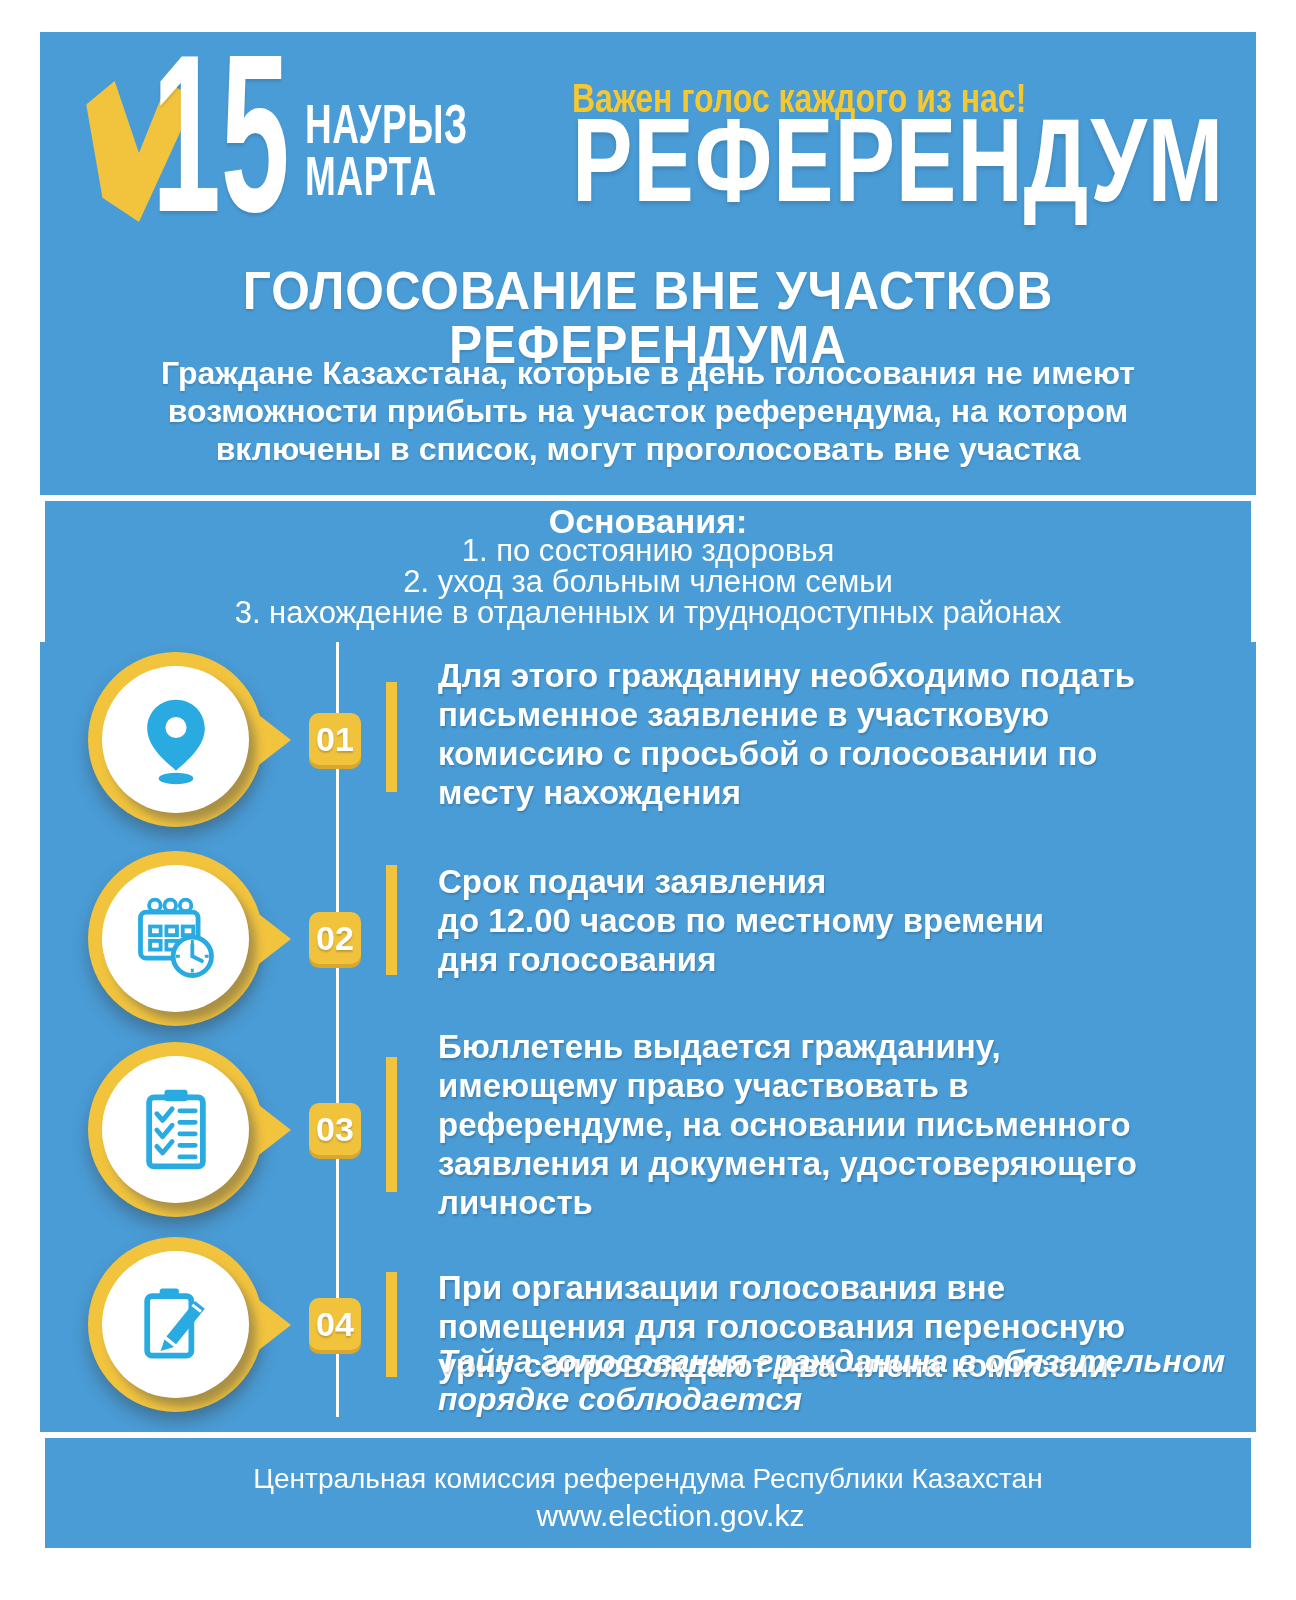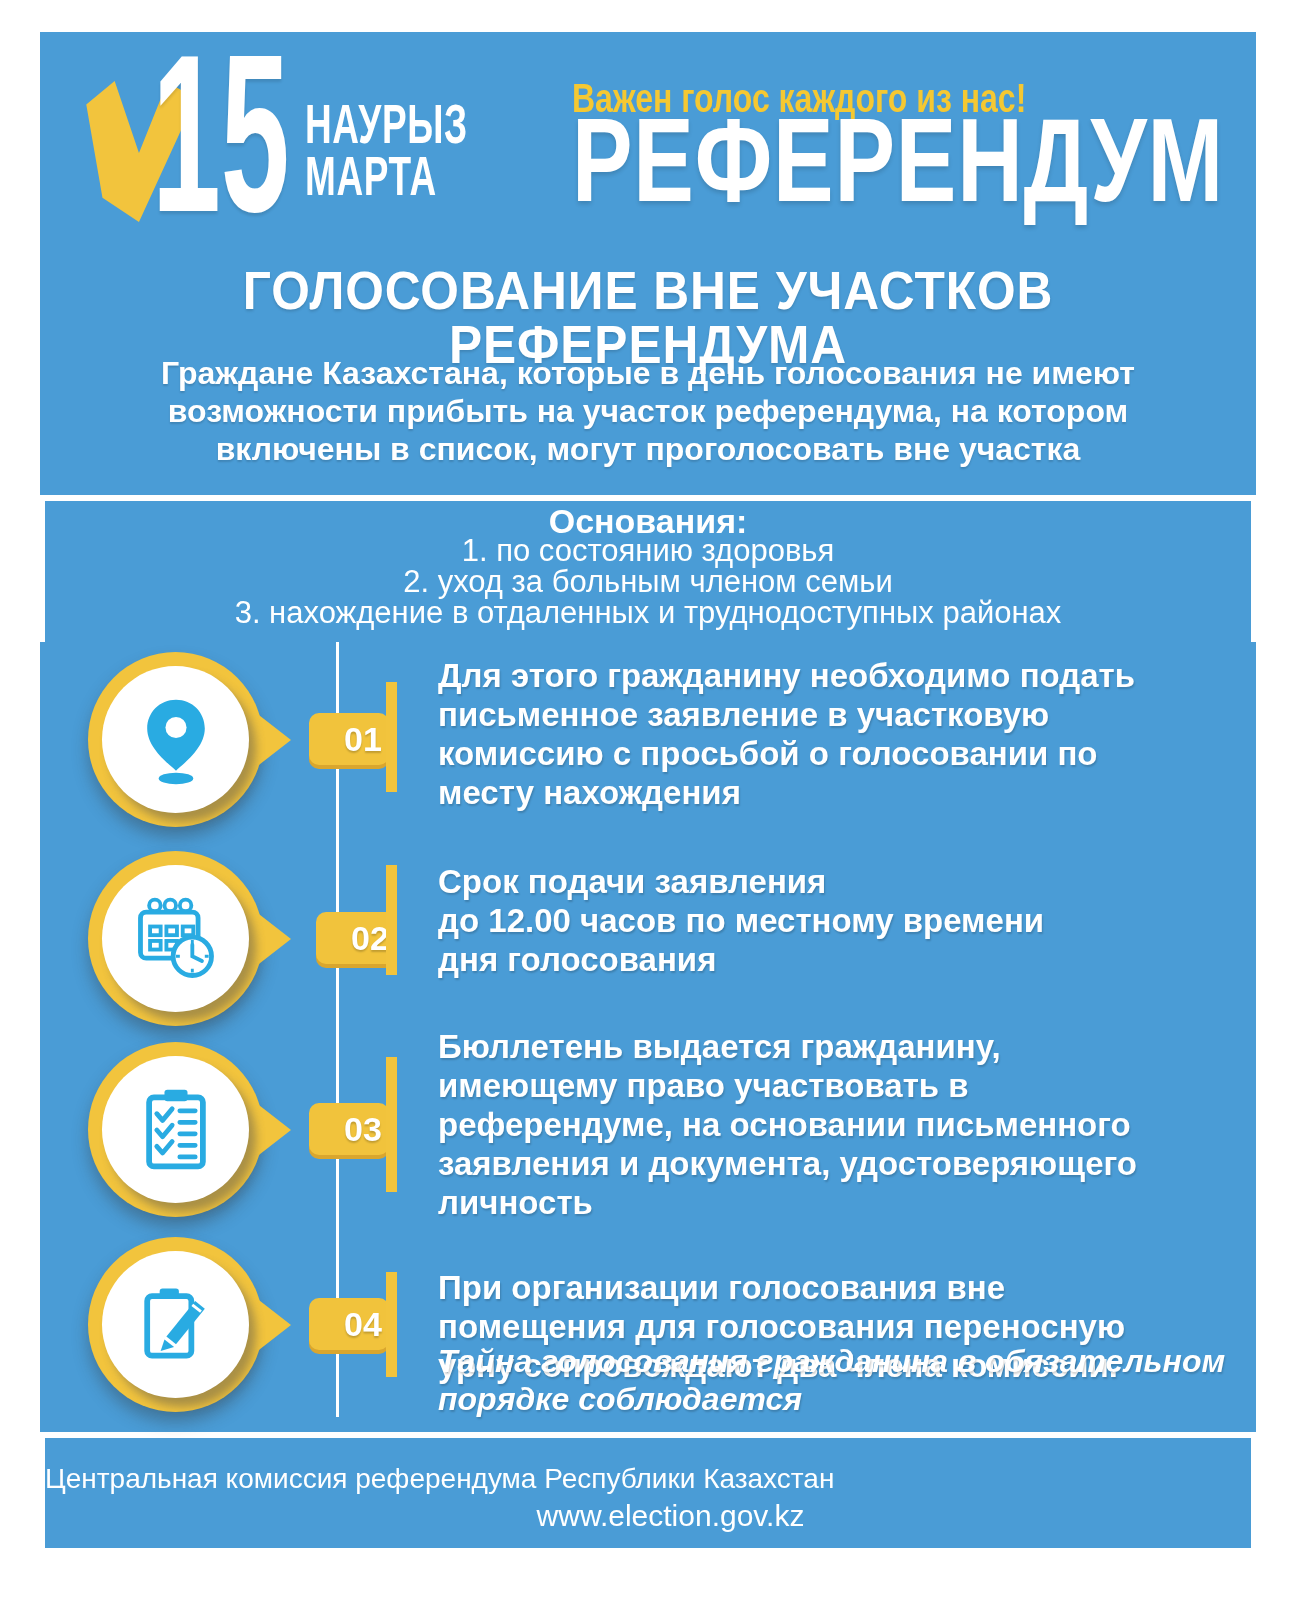--- a/index.html
+++ b/index.html
@@ -82,37 +82,36 @@
     display:flex; align-items:center; justify-content:center;
   }
   .inner svg { width:96px; height:96px; }
   .badge {
     position:absolute; left:269px; width:52px; height:52px;
     background:#F1C33C; border-radius:10px;
     box-shadow:0 4px 0 #D9A62E;
     color:#fff; font-weight:bold; font-size:34px;
     display:flex; align-items:center; justify-content:center;
     text-shadow:0 2px 2px rgba(0,0,0,.2);
-    padding-left:28px;
   }
   .accent-bar { position:absolute; left:346px; width:11px; background:#F2C43D; }
   .step-text {
     position:absolute; left:398px; right:30px; color:#fff; font-weight:bold;
     font-size:33px; line-height:39px; white-space:pre-line;
     text-shadow:1px 2px 2px rgba(0,0,0,.18);
   }
   .step-note {
     position:absolute; left:398px; right:30px; color:#fff;
     font-style:italic; font-weight:bold; font-size:32px; line-height:38px;
     white-space:pre-line; text-shadow:1px 2px 2px rgba(0,0,0,.18);
   }
 
   
   .footer-org {
-    position:absolute; left:0; right:0; top:24px; text-align:left; color:#fff;
+    position:absolute; left:0; right:0; top:24px; text-align:center; color:#fff;
     font-size:28px; line-height:1.2;
   }
   .footer-url {
     position:absolute; left:0; right:0; top:60px; text-align:center; color:#fff;
     font-size:30px; line-height:1.2;margin-left:45px;
   }
 </style>
 </head>
 <body>
 
@@ -177,21 +176,21 @@
             <rect x="40" y="37" width="11" height="9" fill="none" stroke="#29ABE2" stroke-width="4"></rect>
             <rect x="57" y="37" width="11" height="9" fill="none" stroke="#29ABE2" stroke-width="4"></rect>
             <rect x="23" y="52" width="11" height="9" fill="none" stroke="#29ABE2" stroke-width="4"></rect>
             <rect x="40" y="52" width="11" height="9" fill="none" stroke="#29ABE2" stroke-width="4"></rect>
             <circle cx="67" cy="68" r="20" fill="#ffffff" stroke="#29ABE2" stroke-width="5"></circle>
             <path d="M67 56 L67 68 L77 73" fill="none" stroke="#29ABE2" stroke-width="4" stroke-linecap="round"></path>
             <path d="M67 51 v4 M67 81 v4 M50 68 h4 M80 68 h4" stroke="#29ABE2" stroke-width="3"></path>
           </svg>
         </div>
       </div>
-      <div class="badge" style="top:270px;margin-left:7px;">02</div>
+      <div class="badge" style="top:270px;">02</div>
       <div class="accent-bar" style="top:223px; height:110px;"></div>
       <div class="step-text pre" style="top:220px;">Срок подачи заявления
 до 12.00 часов по местному времени
 дня голосования</div>
     </div>
 
     <div>
       <div class="step-icon-wrap" style="top:400px;">
         <div class="ring"></div>
         <div class="pointer"></div>

